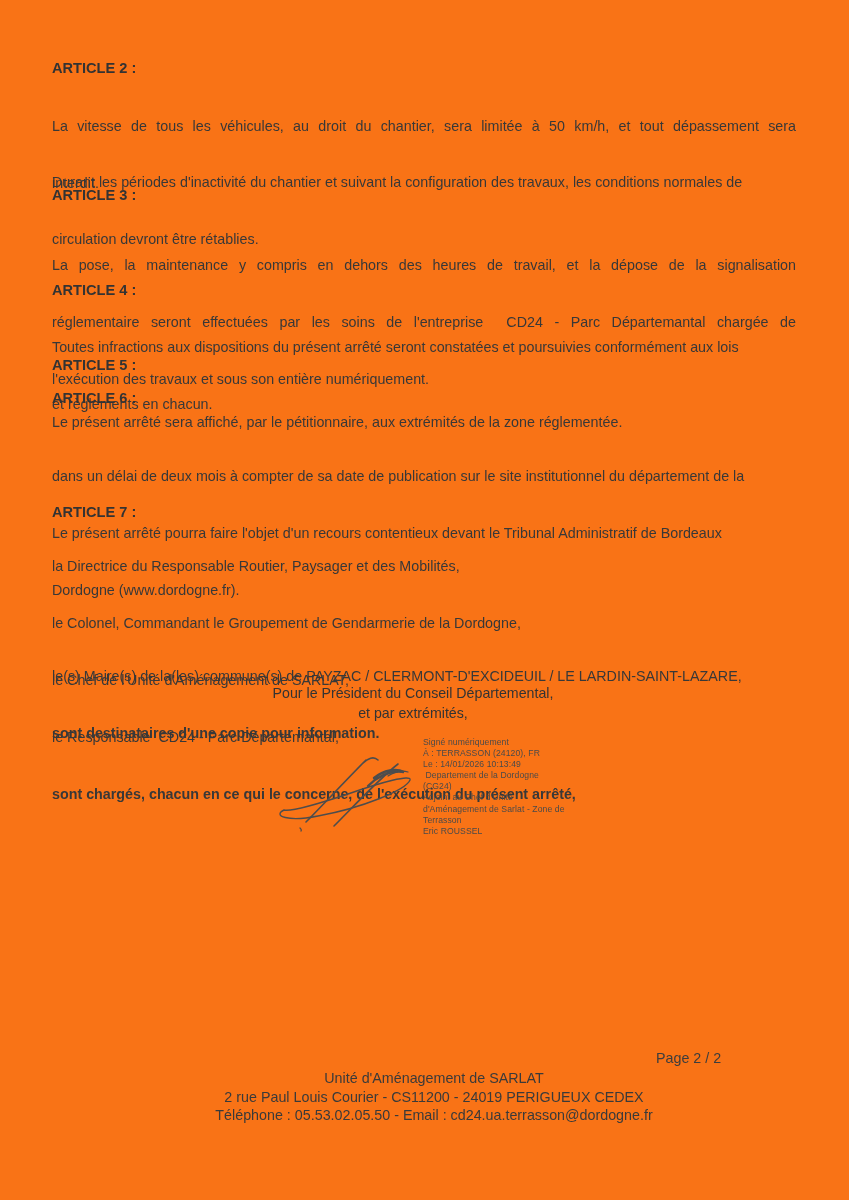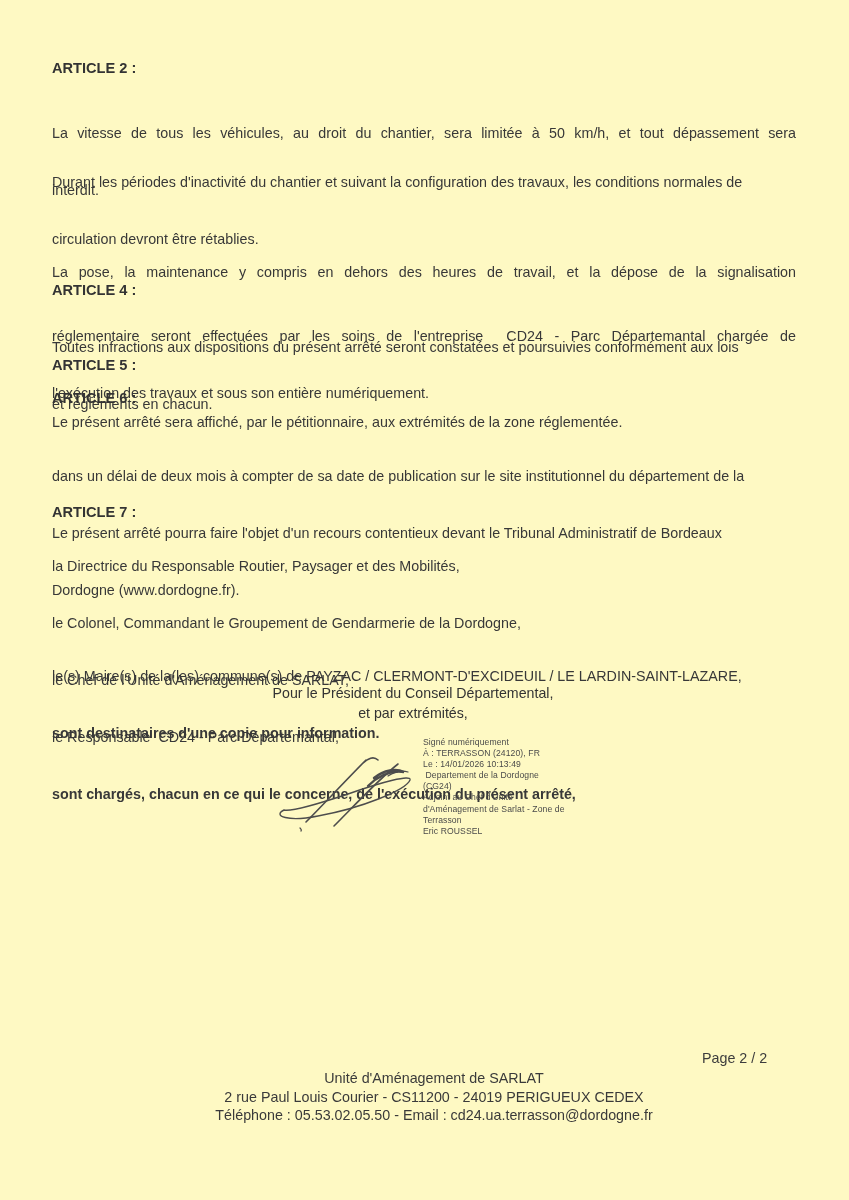--- a/index.html
+++ b/index.html
@@ -4,21 +4,21 @@
 <style>
   html, body {
     margin: 0;
     padding: 0;
     background: #ffffff;
   }
   .page {
     position: relative;
     width: 849px;
     height: 1200px;
-    background: #fef9c3;
+    background: #f97316;
     font-family: "Liberation Sans", sans-serif;
     color: #383838;
     overflow: hidden;
   }
   .abs { position: absolute; }
   .content-left { left: 52px; width: 744px; }
   .body-text {
     font-size: 14.3px;
     line-height: 19px;
     white-space: pre-wrap;
@@ -26,21 +26,20 @@
   .heading {
     font-weight: bold;
     font-size: 14.6px;
     line-height: 19px;
     color: #333333;
   }
   .line { white-space: pre-wrap; }
   .jline {
     text-align: justify;
     text-align-last: justify;
-    margin-top: 7px;
   }
   .bold { font-weight: bold; }
   .delegation-block {
     left: 52px;
     width: 722px;
     text-align: center;
     font-weight: normal;
     font-size: 14.2px;
     line-height: 19.5px;
     color: #333333;
@@ -81,20 +80,21 @@
   <div class="abs content-left heading" style="top:59px">ARTICLE 2 :</div>
   <div class="abs content-left body-text" style="top:79px">
     <div class="line jline">La vitesse de tous les véhicules, au droit du chantier, sera limitée à 50 km/h, et tout dépassement sera</div>
     <div class="line">interdit.</div>
   </div>
   <div class="abs content-left body-text" style="top:135px">
     <div class="line">Durant les périodes d'inactivité du chantier et suivant la configuration des travaux, les conditions normales de</div>
     <div class="line">circulation devront être rétablies.</div>
   </div>
 
+  <div class="abs content-left heading" style="top:186px">ARTICLE 3 :</div>
   <div class="abs content-left body-text" style="top:218px">
     <div class="line jline">La pose, la maintenance y compris en dehors des heures de travail, et la dépose de la signalisation</div>
     <div class="line jline">réglementaire seront effectuées par les soins de l'entreprise  CD24 - Parc Départemantal chargée de</div>
     <div class="line">l'exécution des travaux et sous son entière numériquement.</div>
   </div>
 
   <div class="abs content-left heading" style="top:281px">ARTICLE 4 :</div>
   <div class="abs content-left body-text" style="top:300px">
     <div class="line">Toutes infractions aux dispositions du présent arrêté seront constatées et poursuivies conformément aux lois</div>
     <div class="line">et règlements en chacun.</div>
@@ -146,21 +146,21 @@
     <div class="line">À : TERRASSON (24120), FR</div>
     <div class="line">Le : 14/01/2026 10:13:49</div>
     <div class="line"> Departement de la Dordogne</div>
     <div class="line">(CG24)</div>
     <div class="line">Adjoint au Chef d'Unité</div>
     <div class="line">d'Aménagement de Sarlat - Zone de</div>
     <div class="line">Terrasson</div>
     <div class="line">Eric ROUSSEL</div>
   </div>
 
-  <div class="abs page-number" style="left:702px; top:1049px">Page 2 / 2</div>
+  <div class="abs page-number" style="left:656px; top:1049px">Page 2 / 2</div>
 
   <div class="abs footer-block" style="top:1069px">
     <div class="line">Unité d'Aménagement de SARLAT</div>
     <div class="line">2 rue Paul Louis Courier - CS11200 - 24019 PERIGUEUX CEDEX</div>
     <div class="line">Téléphone : 05.53.02.05.50 - Email : cd24.ua.terrasson@dordogne.fr</div>
   </div>
 
 </div>
 
 </body></html>

